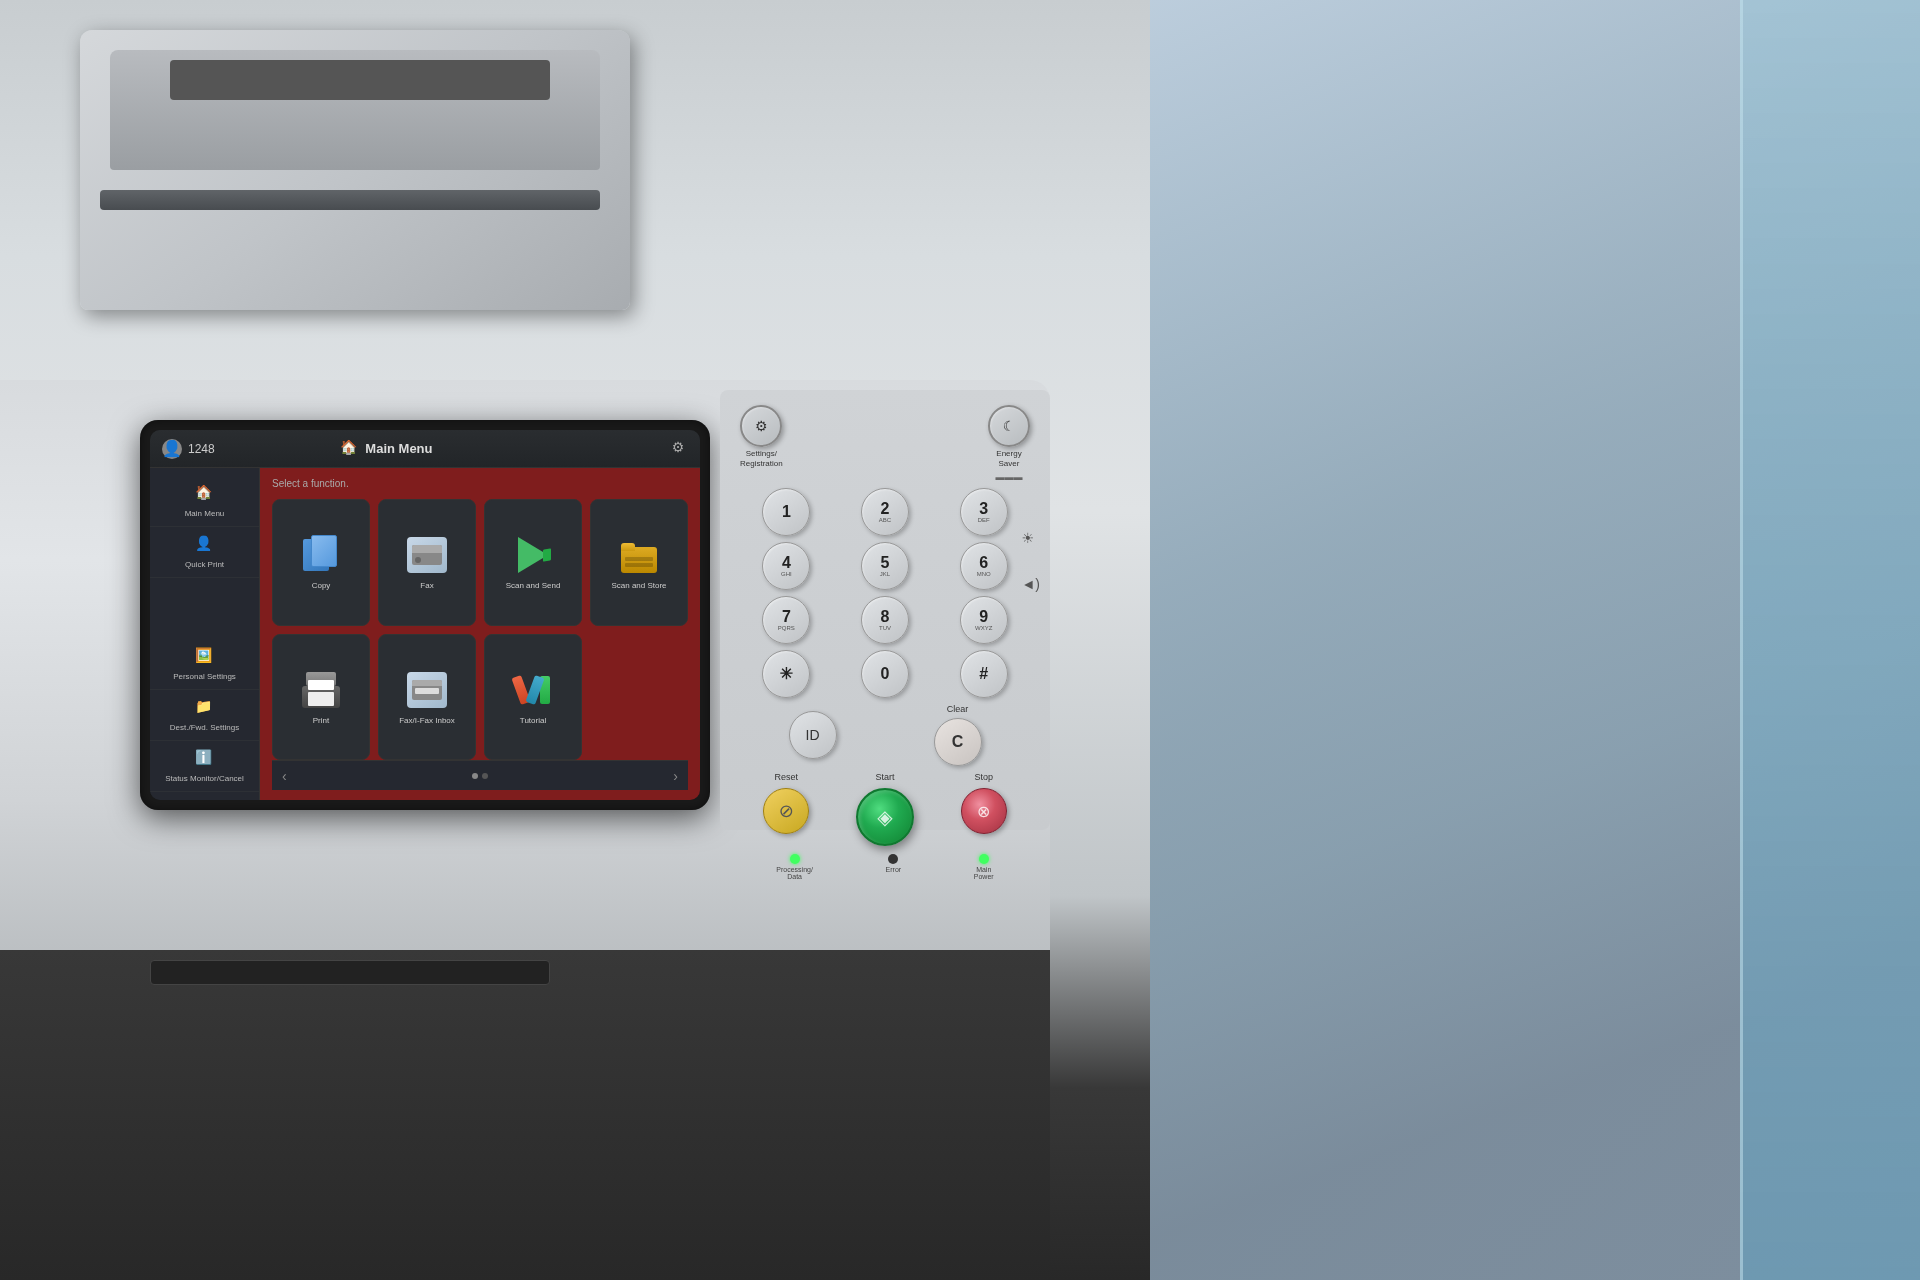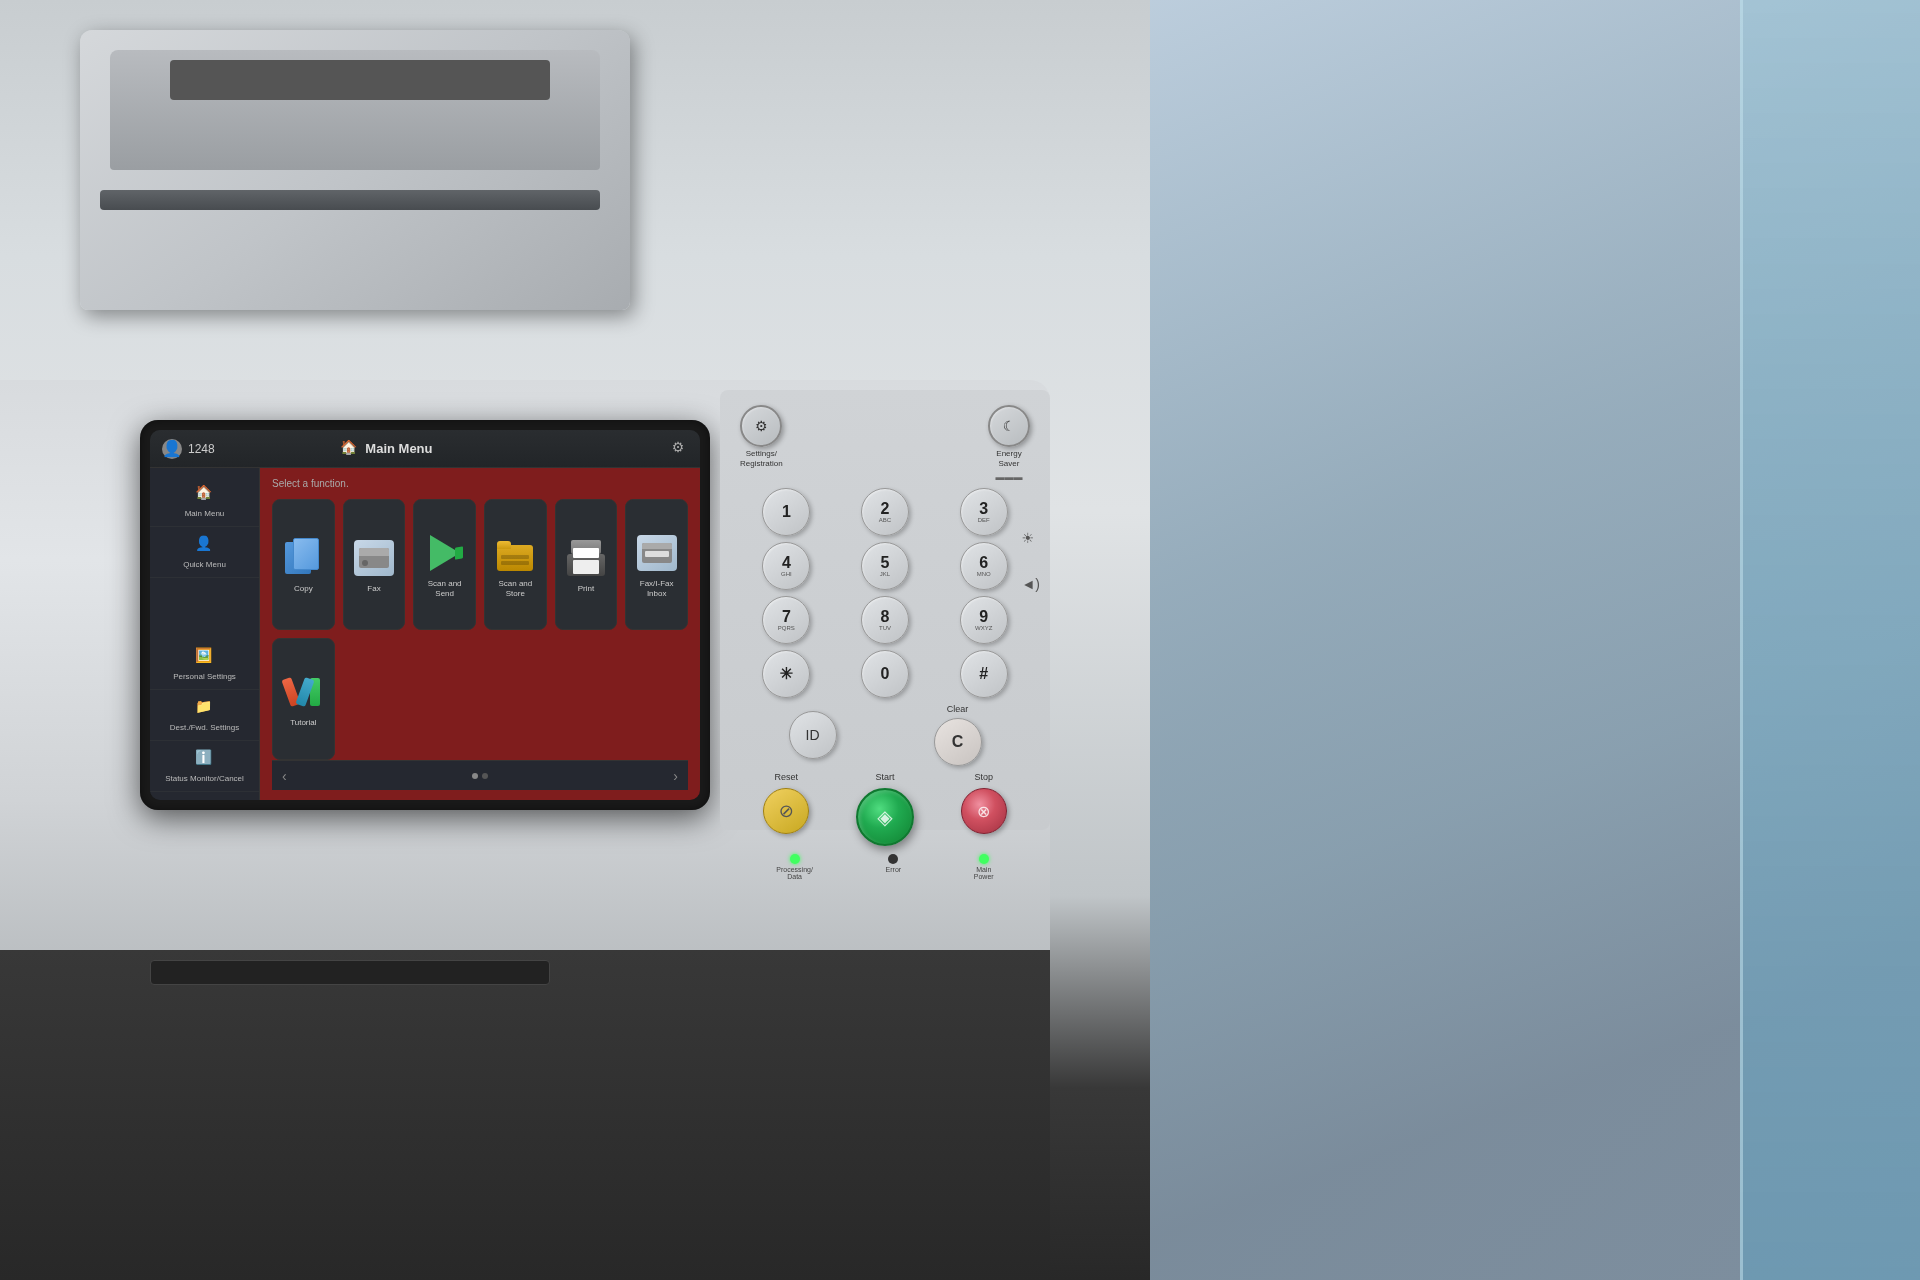--- a/index.html
+++ b/index.html
@@ -227,21 +227,21 @@
     }
 
     .screen-subtitle {
       color: #aaa;
       font-size: 10px;
       margin-bottom: 10px;
     }
 
     .app-grid {
       display: grid;
-      grid-template-columns: repeat(6, 1fr);
+      grid-template-columns: repeat(4, 1fr);
       gap: 8px;
       flex: 1;
     }
 
     .app-item {
       display: flex;
       flex-direction: column;
       align-items: center;
       justify-content: center;
       background: #2a2e33;
@@ -577,21 +577,21 @@
 
       <div class="screen-content">
 
         <div class="screen-sidebar">
           <div class="sidebar-item">
             <div class="sidebar-item-icon">🏠</div>
             <span class="sidebar-item-label">Main Menu</span>
           </div>
           <div class="sidebar-item">
             <div class="sidebar-item-icon">👤</div>
-            <span class="sidebar-item-label">Quick Menu</span>
+            <span class="sidebar-item-label">Quick Print</span>
           </div>
           <div class="sidebar-bottom">
             <div class="sidebar-item">
               <div class="sidebar-item-icon">🖼️</div>
               <span class="sidebar-item-label">Personal Settings</span>
             </div>
             <div class="sidebar-item">
               <div class="sidebar-item-icon">📁</div>
               <span class="sidebar-item-label">Dest./Fwd. Settings</span>
             </div>

